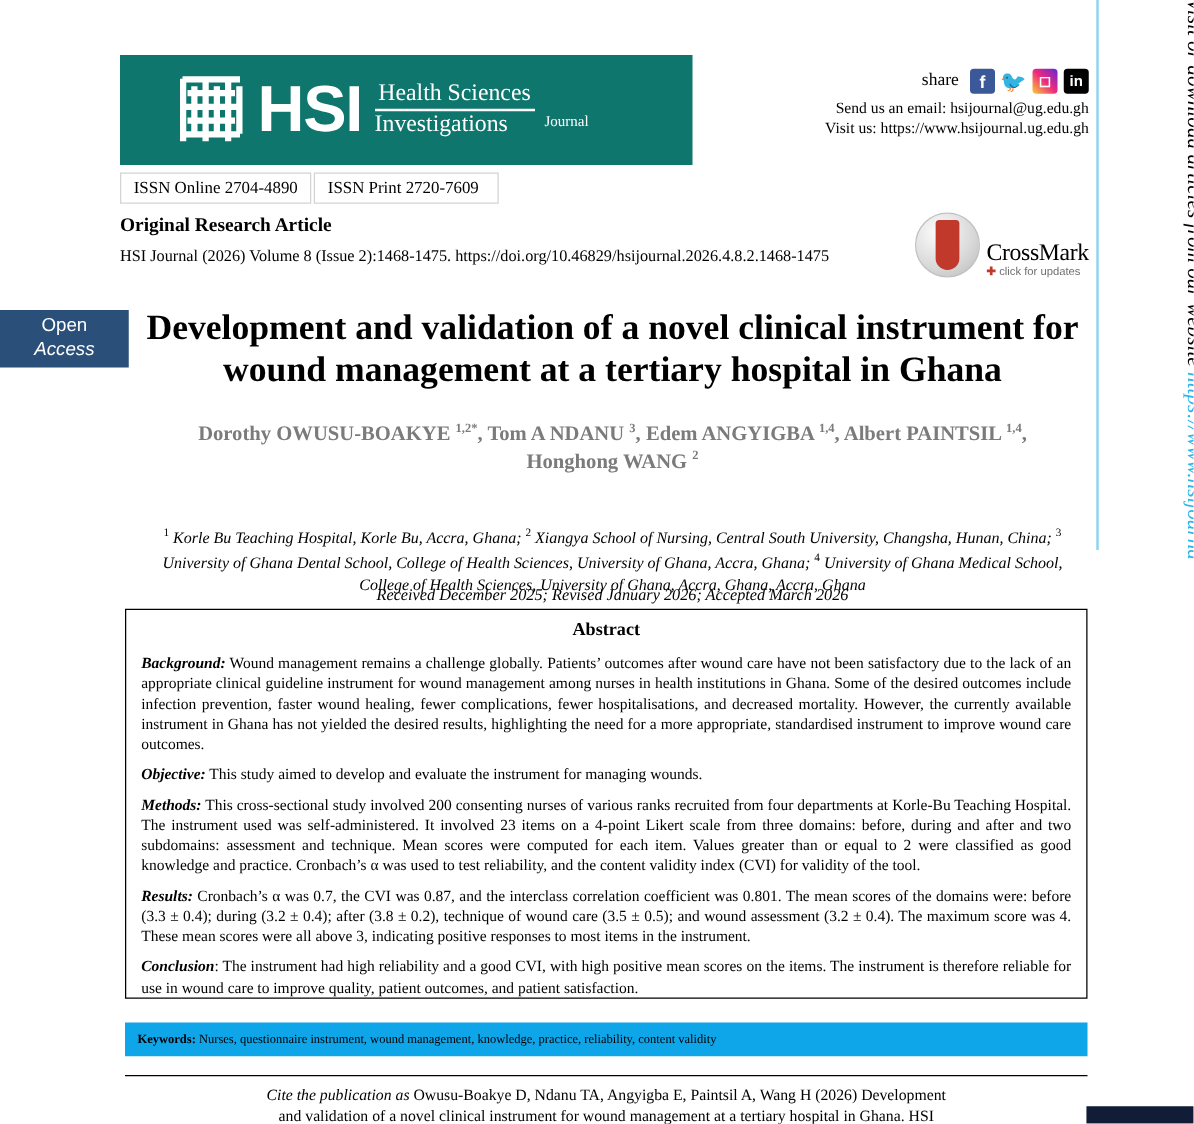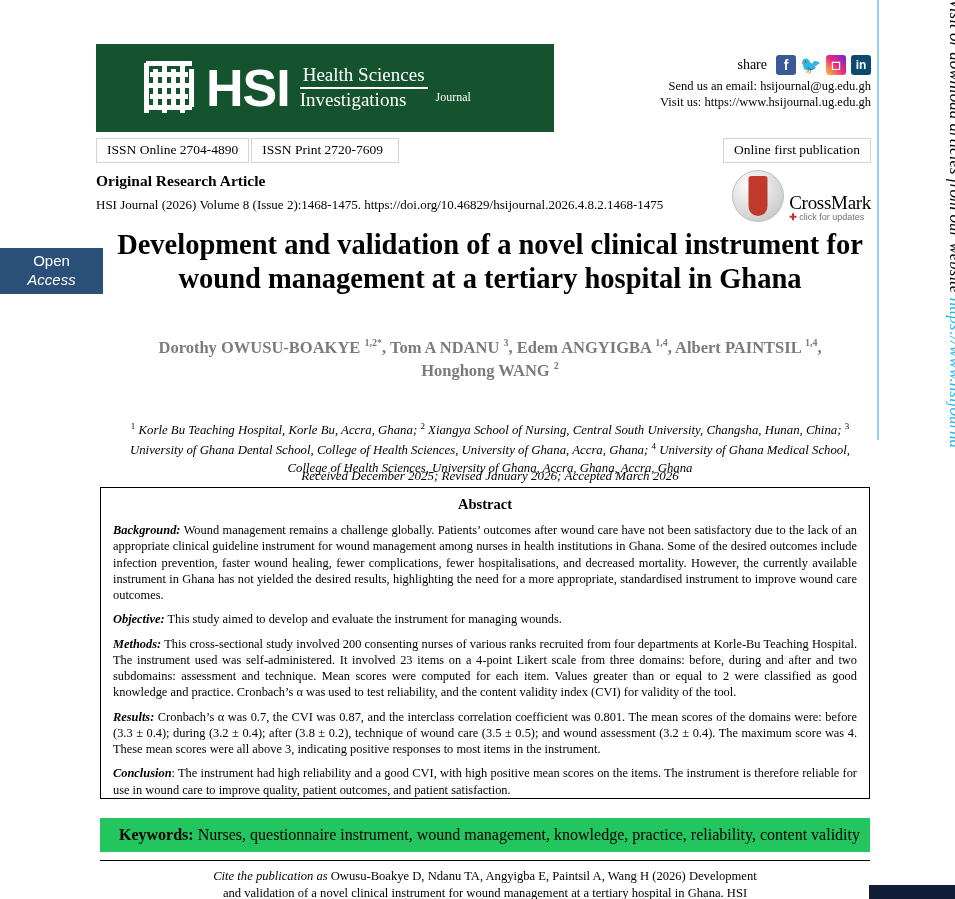--- a/index.html
+++ b/index.html
@@ -27,21 +27,21 @@
   .header-row {
     position: relative;
     height: 96px;
   }
   .masthead {
     position: absolute;
     left: 96px;
     top: 44px;
     width: 458px;
     height: 88px;
-    background: #14532d;
+    background: #0f766e;
     display: flex;
     align-items: center;
     padding-left: 48px;
     box-sizing: border-box;
   }
   .logo-mark {
     width: 56px;
     height: 54px;
     position: relative;
     flex: 0 0 auto;
@@ -116,21 +116,21 @@
     font-weight: bold;
     font-size: 14px;
     line-height: 1;
   }
   .sicon.fb { background: #3b5998; }
   .sicon.tw { background: #ffffff; color: #1da1f2; font-size: 17px; }
   .sicon.ig {
     background: linear-gradient(45deg,#f9ce34 0%,#ee2a7b 50%,#6228d7 100%);
     font-size: 12px;
   }
-  .sicon.li { background: #0c4a6e; font-size: 12px; }
+  .sicon.li { background: #000000; font-size: 12px; }
   .contact-lines {
     margin-top: 4px;
     font-size: 12.5px;
     line-height: 1.25;
     text-align: right;
   }
 
   
   .issn-row {
     position: absolute;
@@ -225,21 +225,21 @@
     justify-content: center;
     font-family: "Liberation Sans", sans-serif;
     font-size: 15px;
     line-height: 1.25;
   }
   .oa-badge .oa2 { font-style: italic; }
 
   .title {
     position: absolute;
     left: 110px;
-    top: 228px;
+    top: 246px;
     width: 760px;
     text-align: center;
     font-size: 28.5px;
     font-weight: bold;
     line-height: 1.18;
   }
 
   
   .authors {
     position: absolute;
@@ -305,25 +305,25 @@
     font-weight: bold;
     font-style: italic;
   }
 
   
   .keywords {
     position: absolute;
     left: 100px;
     top: 818px;
     width: 770px;
-    background: #22c55e;
+    background: #0ea5e9;
     padding: 8px 10px;
     box-sizing: border-box;
-    text-align: right;
-    font-size: 16px;
+    text-align: left;
+    font-size: 10px;
   }
   .keywords b { font-weight: bold; }
 
   .cite-rule {
     position: absolute;
     left: 100px;
     top: 860px;
     width: 770px;
     border-top: 1px solid #000;
   }
@@ -418,21 +418,20 @@
         <div>Send us an email: hsijournal@ug.edu.gh</div>
         <div>Visit us: https://www.hsijournal.ug.edu.gh</div>
       </div>
     </div>
   </div>
 
   <div class="issn-row">
     <div class="issn-box">ISSN Online 2704-4890</div>
     <div class="issn-box">ISSN Print 2720-7609</div>
   </div>
-  <div class="onlinefirst-box">Online first publication</div>
 
   <div class="art-type">Original Research Article</div>
   <div class="art-doi">HSI Journal (2026) Volume 8 (Issue 2):1468-1475. https://doi.org/10.46829/hsijournal.2026.4.8.2.1468-1475</div>
 
   <div class="crossmark">
     <div class="cm-badge"></div>
     <div class="cm-text">
       <div class="cm-title">CrossMark</div>
       <div class="cm-sub"><span class="plus">✚</span> <span>click for updates</span></div>
     </div>

